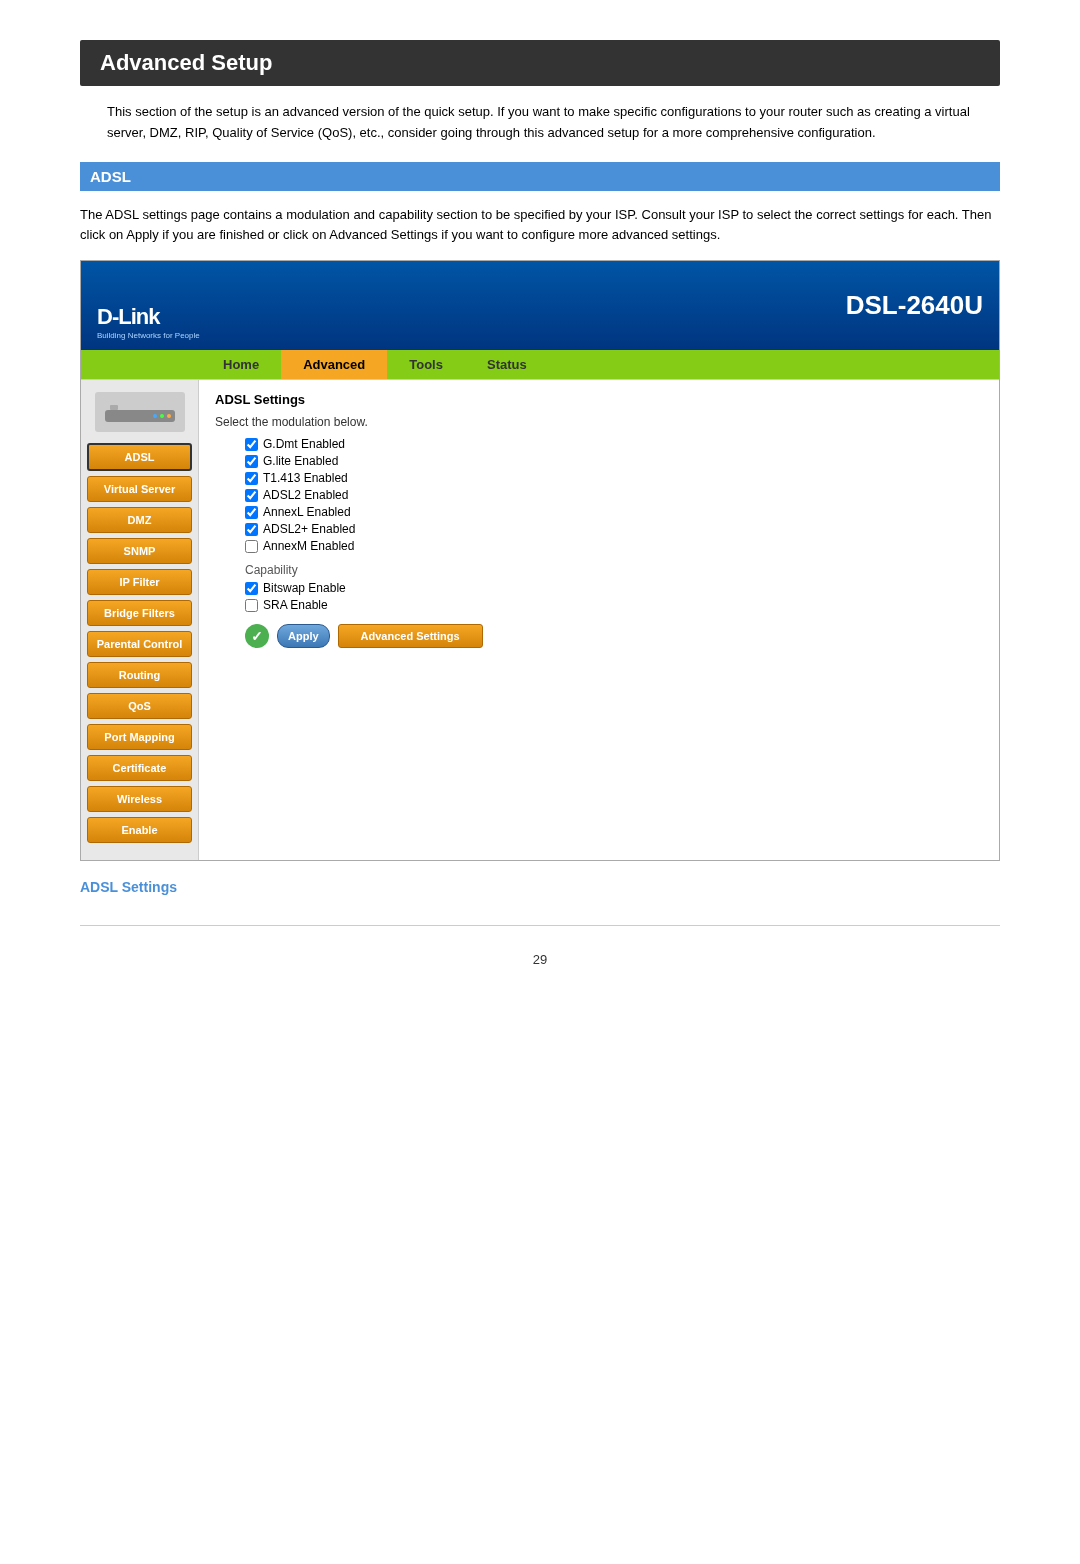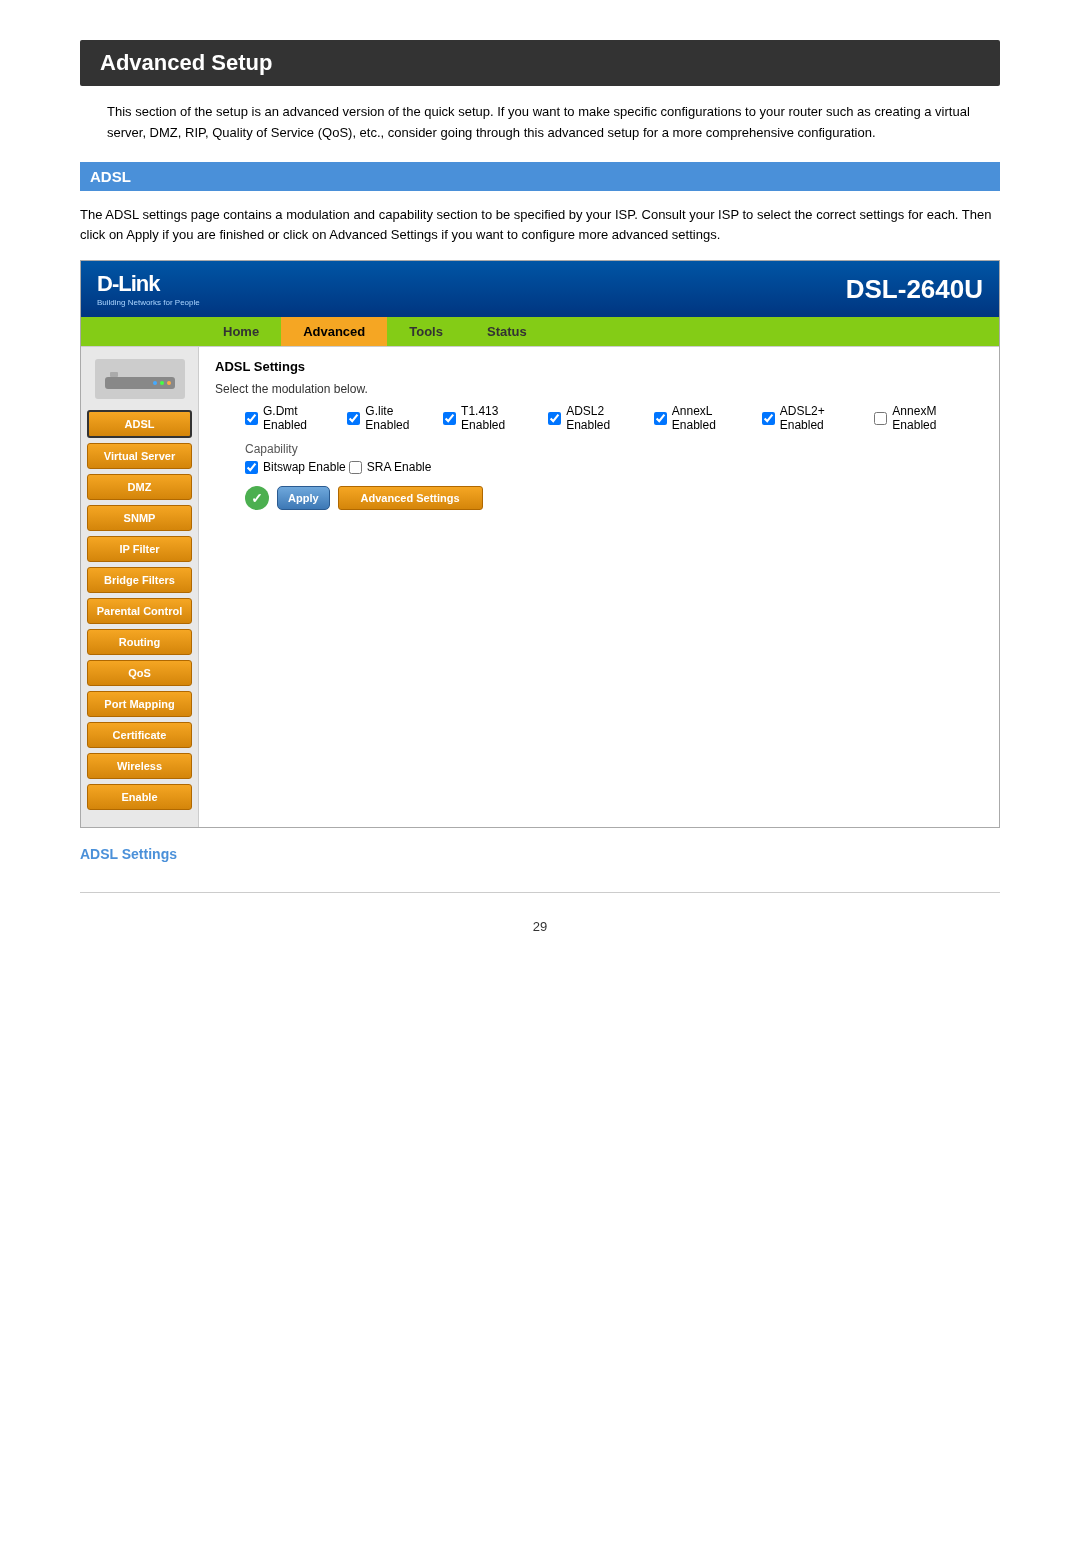--- a/index.html
+++ b/index.html
@@ -67,20 +67,21 @@
       display: flex;
       flex-direction: column;
     }
 
     .dlink-logo-text {
       font-size: 22px;
       font-weight: 900;
       color: #fff;
       font-family: Arial Black, sans-serif;
       letter-spacing: -1px;
+      margin-top: 33px;
     }
 
     .dlink-logo-text span.d {
       color: #fff;
     }
 
     .dlink-tagline {
       font-size: 8px;
       color: #aad4ff;
       margin-top: 1px;
@@ -179,20 +180,21 @@
     }
 
     .select-modulation-label {
       font-size: 12px;
       margin-bottom: 8px;
       color: #333;
     }
 
     .checkbox-list {
       display: flex;
+      flex-direction: column;
       gap: 3px;
       margin-left: 30px;
       margin-bottom: 10px;
     }
 
     .checkbox-item {
       display: flex;
       align-items: center;
       gap: 5px;
       font-size: 12px;
@@ -231,21 +233,21 @@
       font-weight: bold;
     }
 
     .apply-btn {
       background: linear-gradient(to bottom, #6fa8dc, #3d78b5);
       color: #fff;
       font-size: 11px;
       font-weight: bold;
       padding: 5px 10px;
       border: 1px solid #2a5a90;
-      border-radius: 5px;
+      border-radius: 11px;
       cursor: pointer;
     }
 
     .advanced-settings-btn {
       background: linear-gradient(to bottom, #f5a623, #d4850a);
       color: #fff;
       font-size: 11px;
       font-weight: bold;
       padding: 5px 22px;
       border: 1px solid #b06800;

